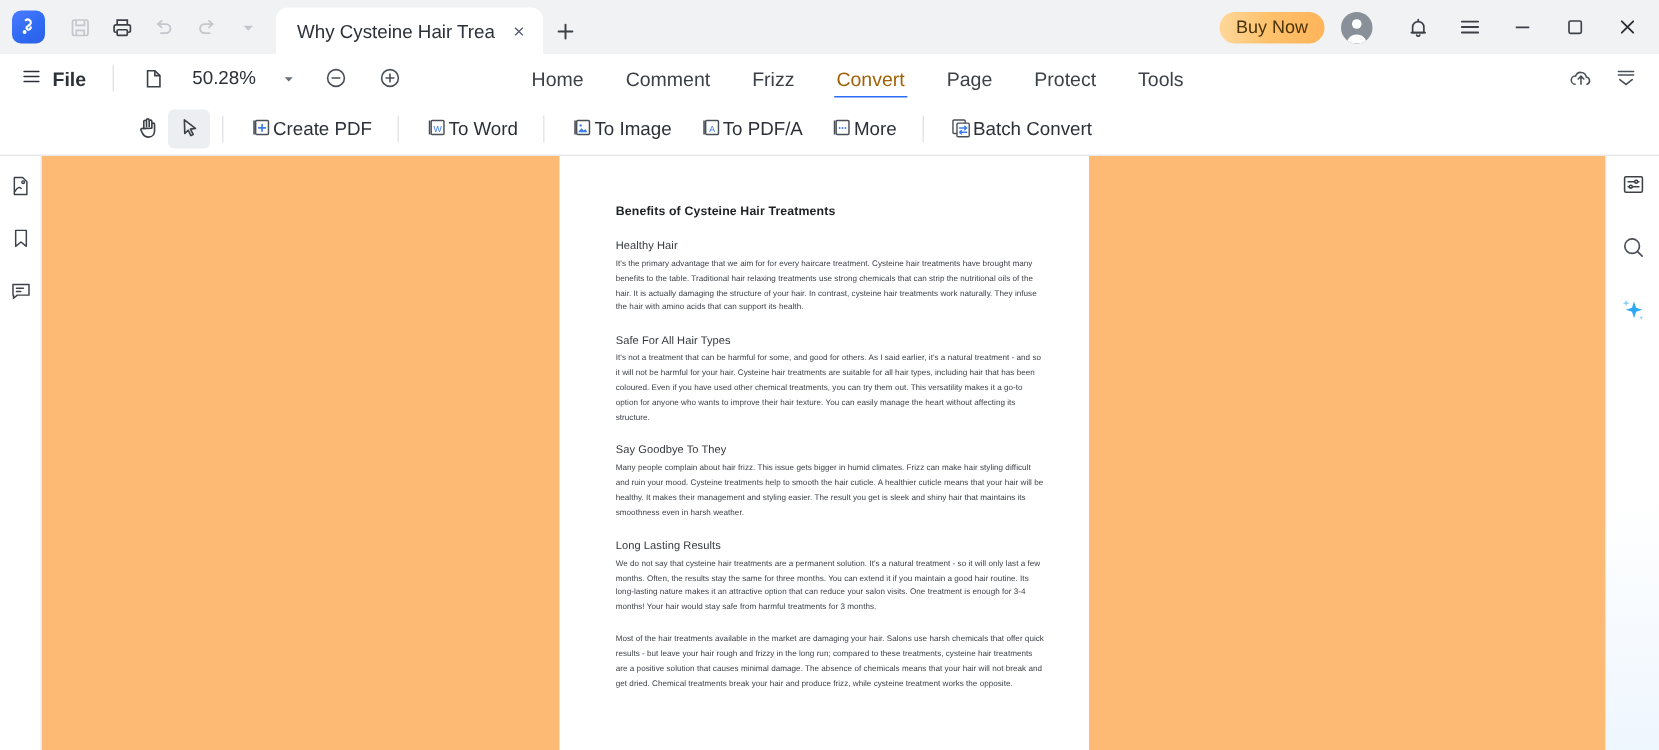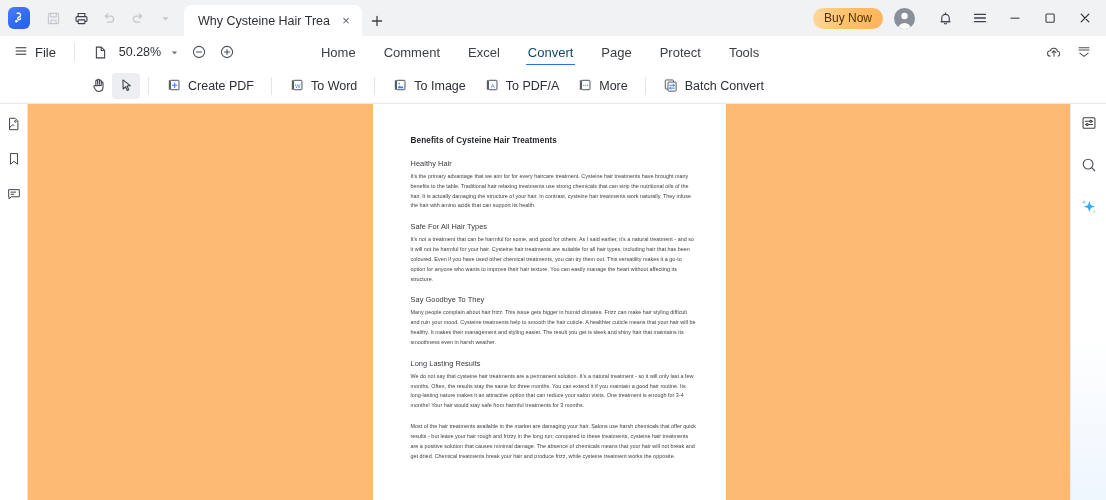--- a/index.html
+++ b/index.html
@@ -79,50 +79,50 @@
   }
   .winbtn.hi { color: #2b2f35; }
 
   
   .menubar {
     height: 32px; min-height: 32px; background: #ffffff;
     display: flex; align-items: center; position: relative;
   }
   .file-btn {
     display: flex; align-items: center; gap: 7px;
-    padding: 0 12px 0 14px; height: 32px; color: #2c3038; font-size: 13px;
+    padding: 0 12px 0 14px; height: 32px; color: #2c3038; font-size: 13px; font-weight: bold;
   }
   .vsep { width: 1px; height: 18px; background: #e3e5e8; margin: 0 6px; }
-  .zoom-group { display: flex; align-items: center; gap: 4px; padding-left: 8px; }
+  .zoom-group { display: flex; align-items: center; gap: 12px; padding-left: 8px; }
   .zoom-icon { width: 24px; height: 24px; display: flex; align-items: center; justify-content: center; color: #3c4148; }
   .zoom-val { font-size: 12.5px; color: #2c3038; min-width: 46px; text-align: center; }
   .caret { width: 16px; height: 20px; display:flex; align-items:center; justify-content:center; color:#6a7079; }
   .zbtn { width: 24px; height: 24px; display:flex; align-items:center; justify-content:center; color:#4a5058; }
 
   .ribbon-tabs { display: flex; align-items: center; gap: 0px; margin-left: 68px; height: 32px; }
   .rtab {
     font-size: 13px; color: #3c4148; padding: 0 14px; height: 32px;
     display: flex; align-items: center; position: relative; white-space: nowrap;
   }
-  .rtab.active { color: #0c4a6e; }
+  .rtab.active { color: #a16207; }
   .rtab.active::after {
     content: ""; position: absolute; left: 12px; right: 12px; bottom: 3px;
     height: 1.5px; background: #2b6df6; border-radius: 1px;
   }
   .menubar-right { margin-left: auto; display: flex; align-items: center; gap: 6px; padding-right: 10px; }
   .mb-icon { width: 24px; height: 24px; display: flex; align-items: center; justify-content: center; color: #4a5058; }
 
   
   .toolbar {
     height: 36px; min-height: 36px; background: #ffffff;
     display: flex; align-items: center; padding-left: 84px;
     border-bottom: 1px solid #e7e9ec;
   }
   .tool {
-    display: flex; align-items: center; gap: 6px;
+    display: flex; align-items: center; 
     height: 26px; padding: 0 9px; border-radius: 4px;
     font-size: 12.5px; color: #2c3038; white-space: nowrap;
   }
   .tool.iconbtn { padding: 0; width: 28px; justify-content: center; }
   .tool.selected { background: #eceef1; }
   .tsep { width: 1px; height: 18px; background: #e3e5e8; margin: 0 8px; }
   .tool svg { display: block; flex: none; }
 
   
   .body { flex: 1; display: flex; min-height: 0; position: relative; }
@@ -299,21 +299,21 @@
         <svg width="16" height="16" viewBox="0 0 18 18" fill="none" stroke="currentColor" stroke-width="1.2" stroke-linecap="round">
           <circle cx="9" cy="9" r="6.3"></circle>
             <path d="M6.1 9h5.8M9 6.1v5.8"></path>
         </svg>
       </div>
     </div>
 
     <div class="ribbon-tabs">
       <div class="rtab">Home</div>
       <div class="rtab">Comment</div>
-      <div class="rtab">Excel</div>
+      <div class="rtab">Frizz</div>
       <div class="rtab active">Convert</div>
       <div class="rtab">Page</div>
       <div class="rtab">Protect</div>
       <div class="rtab">Tools</div>
     </div>
 
     <div class="menubar-right">
       <div class="mb-icon">
         <svg width="18" height="18" viewBox="0 0 20 20" fill="none" stroke="currentColor" stroke-width="1.15" stroke-linecap="round">
           <path d="M5.6 14.6a3 3 0 0 1 .4-6 4.1 4.1 0 0 1 7.9.6 2.8 2.8 0 0 1 .6 5.4"></path>

